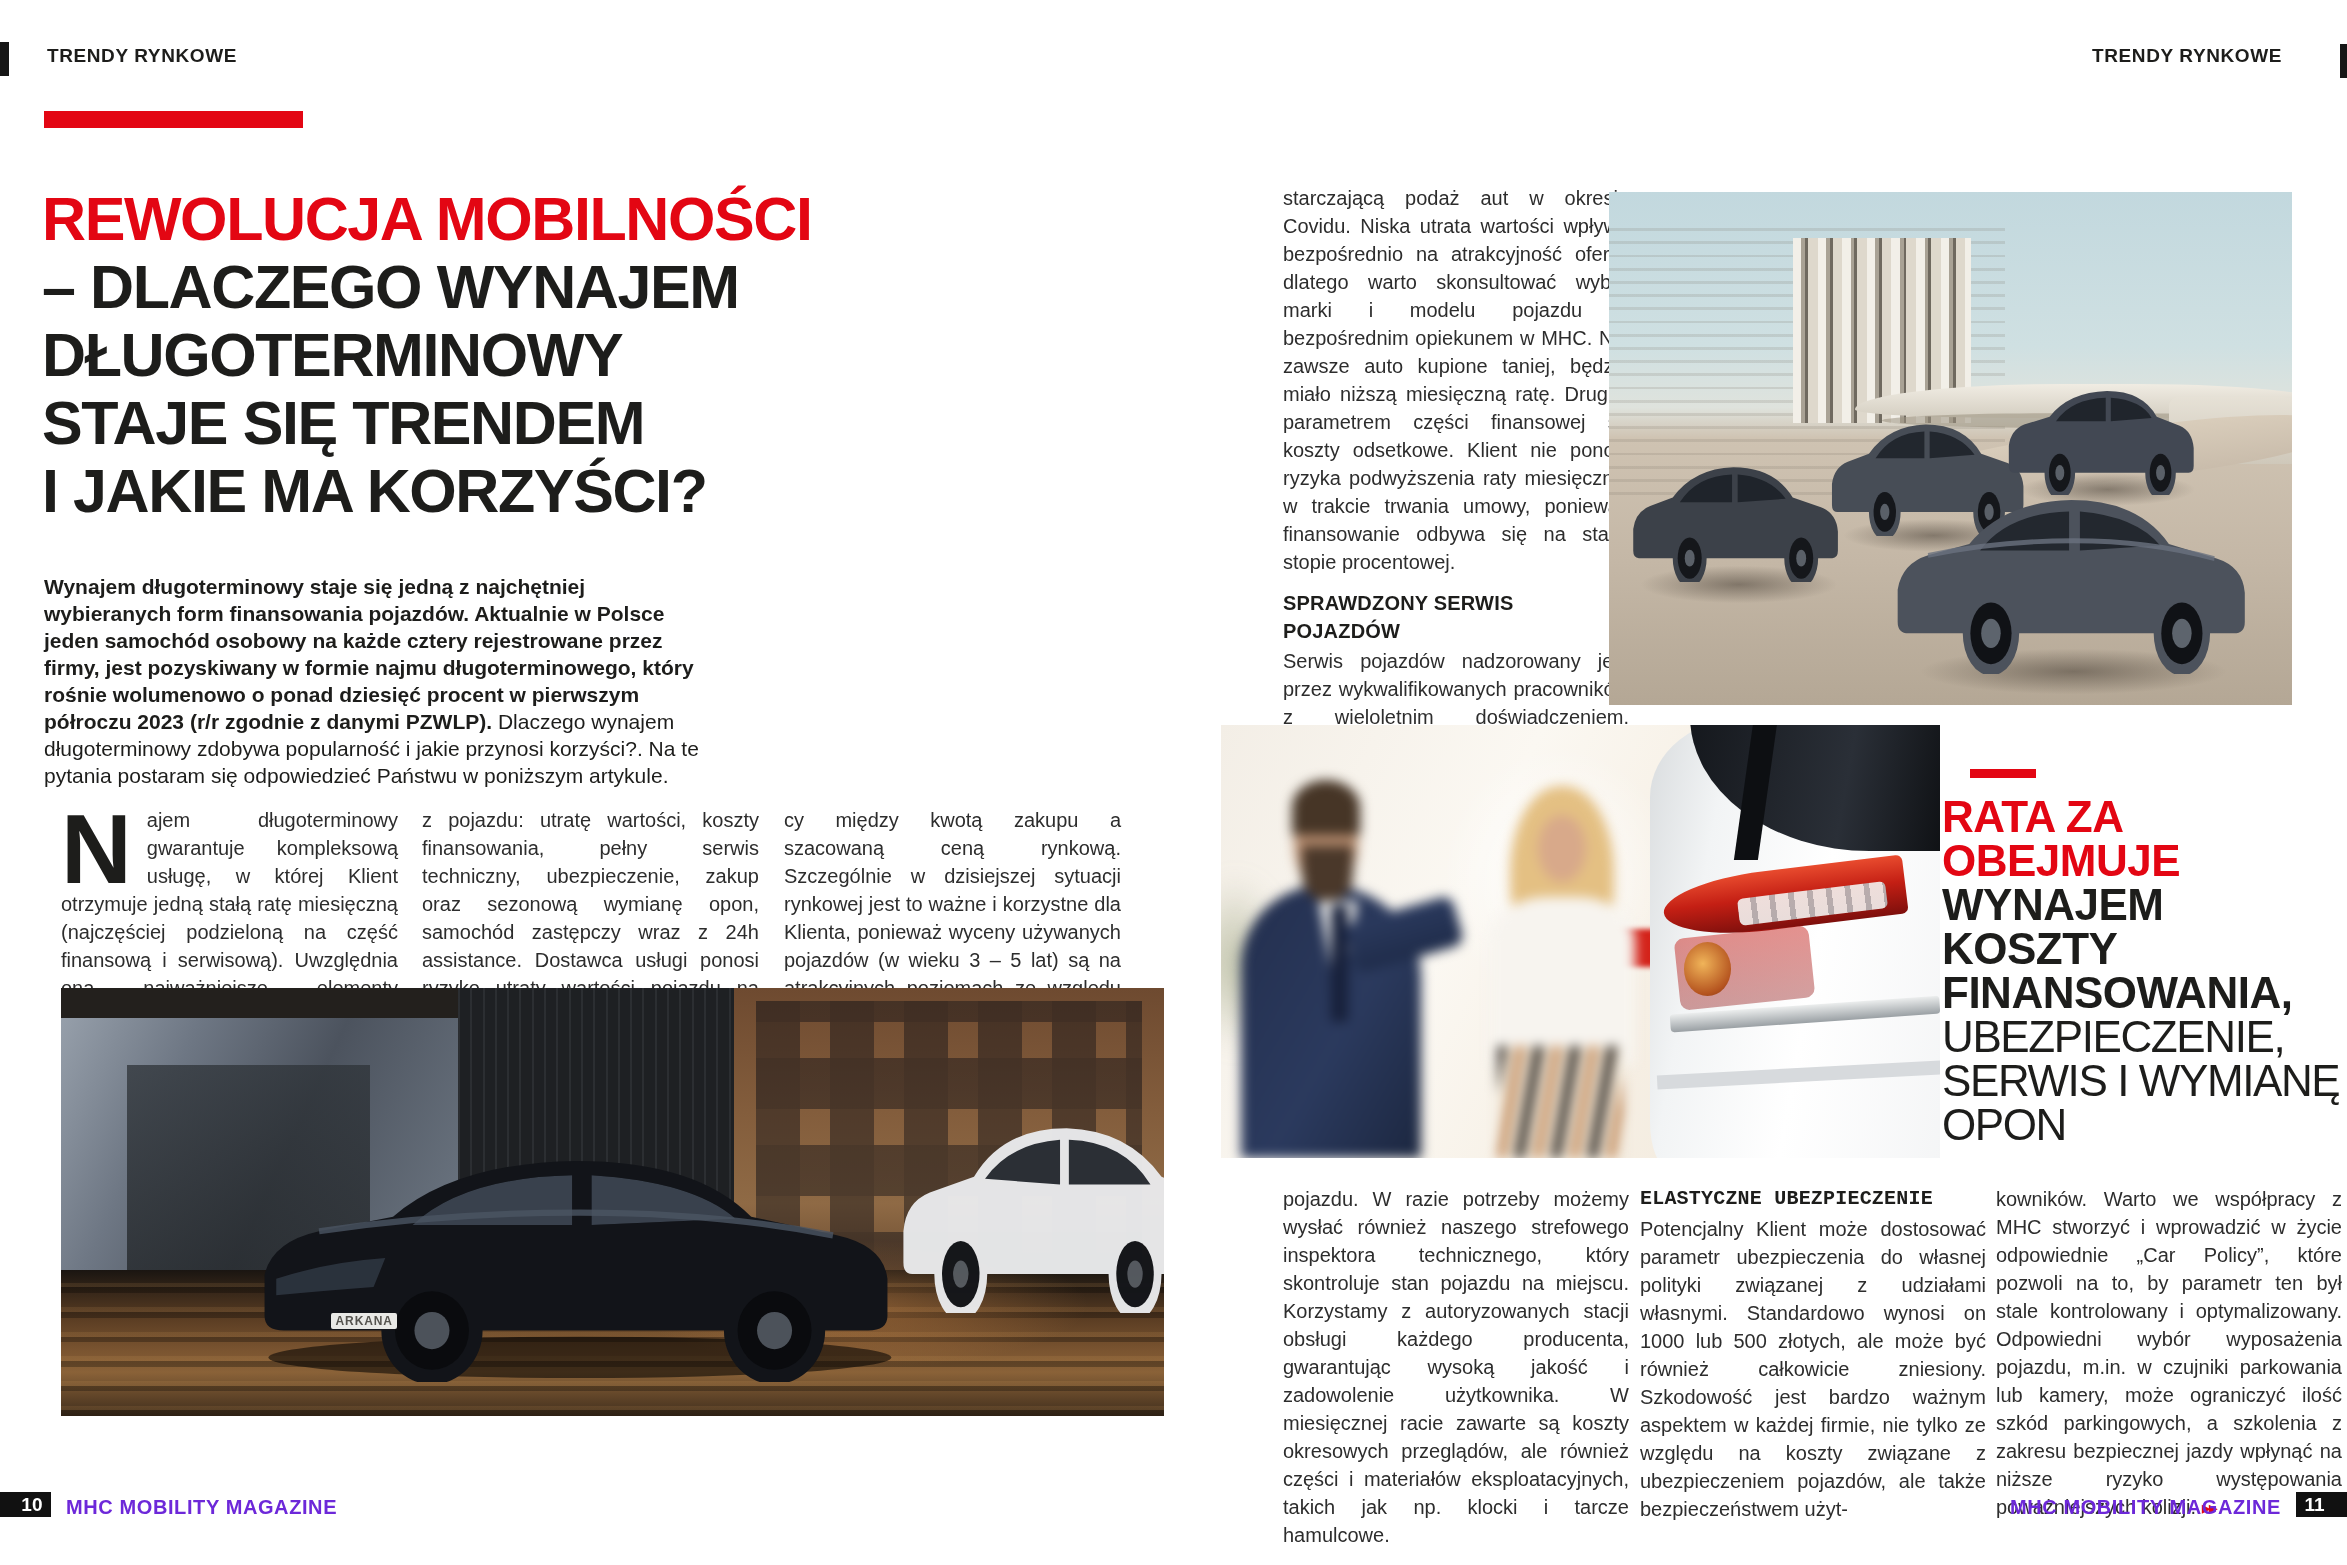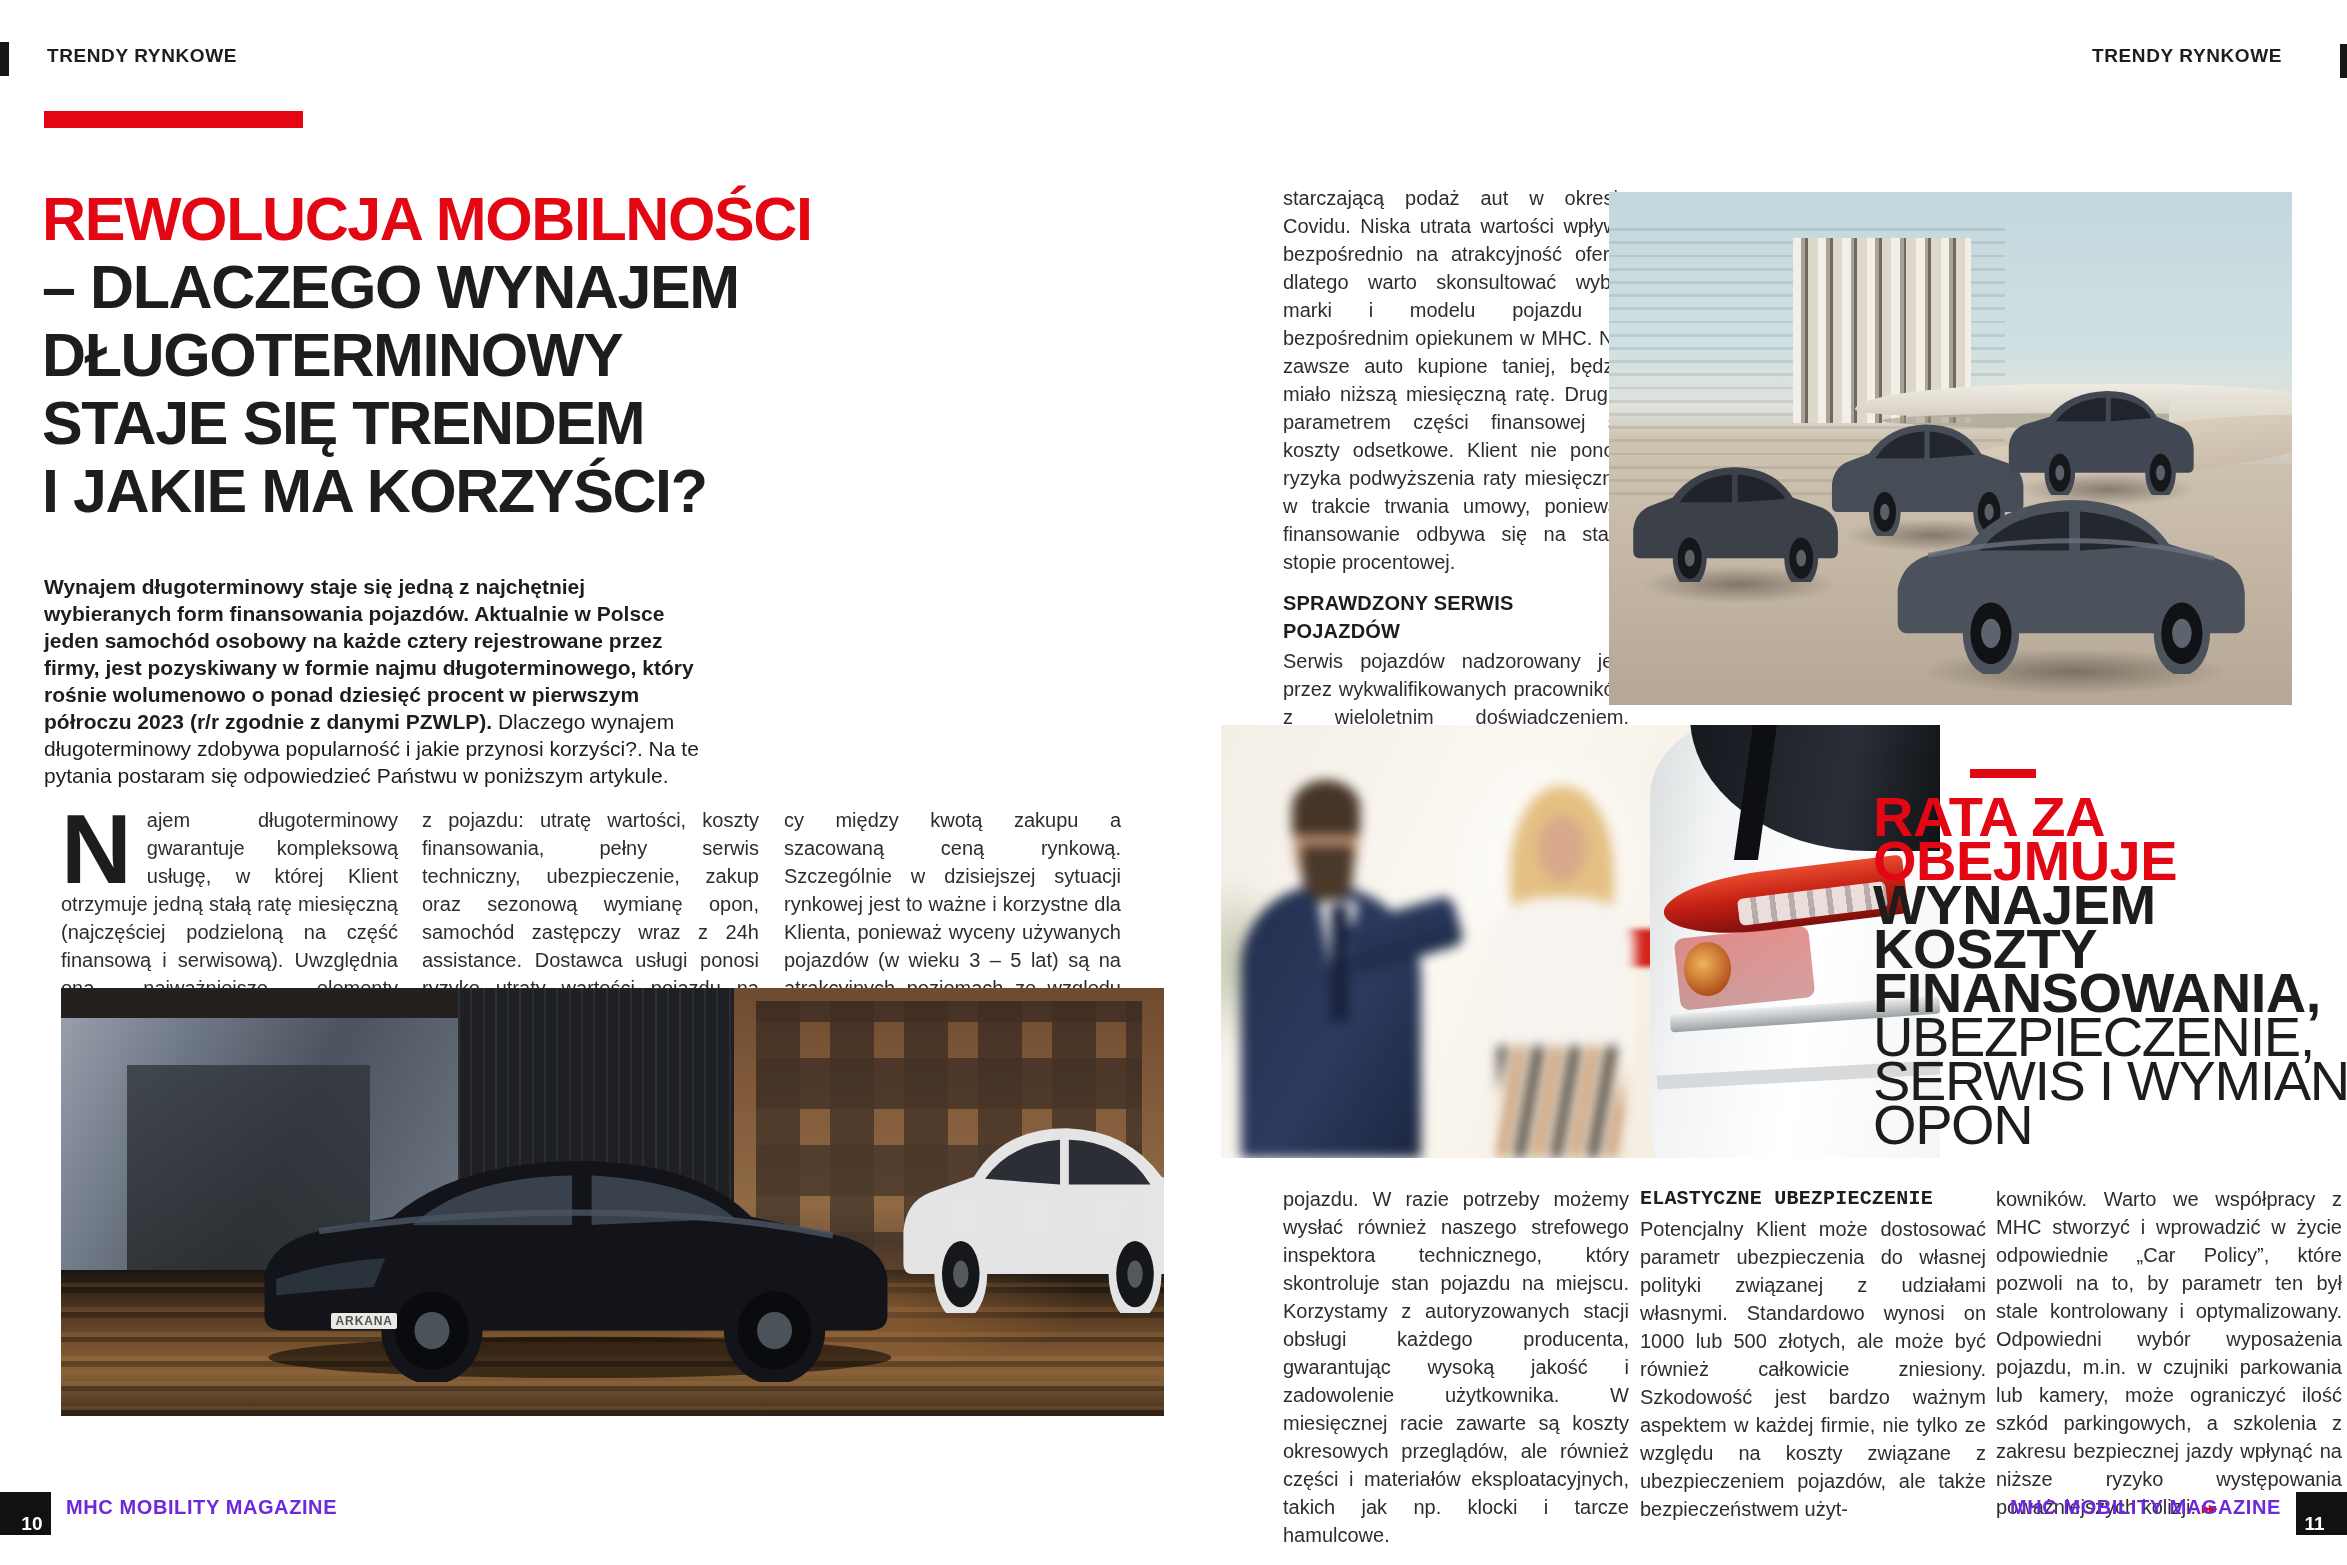--- a/index.html
+++ b/index.html
@@ -41,30 +41,30 @@
   .subhead{font-weight:700;color:#1d1d1b;text-align:left;letter-spacing:0.2px;}
   #rTop .subhead{margin:13.2px 0 1.9px 0;}
   #bCol1{left:1254px;top:1185px;}
   #bCol2{left:1611px;top:1185px;}
   #bCol3{left:1967px;top:1185px;}
   #bCol2 .subhead{margin:0 0 1.9px 0;font-family:Liberation Mono, monospace;}
   .cont-arrows{color:#e30613;font-size:18px;letter-spacing:-1.9px;}
 
   
   #miniRedBar{position:absolute;left:1970px;top:769px;width:66px;height:8.5px;background:#e30613;}
-  #sidebarHead{position:absolute;left:1873px;top:795px;width:379px;font-size:56px;line-height:44px;
+  #sidebarHead{position:absolute;left:1942px;top:795px;width:379px;font-size:44px;line-height:44px;
                font-weight:700;letter-spacing:-0.5px;}
   #sidebarHead .sl{display:block;white-space:nowrap;}
   #sidebarHead .sl:nth-child(1),#sidebarHead .sl:nth-child(2){color:#e30613;}
   #sidebarHead .sl:nth-child(6),#sidebarHead .sl:nth-child(7),#sidebarHead .sl:nth-child(8)
       {font-weight:400;letter-spacing:-1.4px;}
 
   
-  .pagenum-box{position:absolute;top:1492px;height:43px;background:#111;color:#fff;
-               font-size:19px;font-weight:700;display:flex;align-items:flex-end;}
+  .pagenum-box{position:absolute;top:1492px;height:25px;background:#111;color:#fff;
+               font-size:19px;font-weight:700;display:flex;align-items:center;}
   #numL{left:0;width:51px;justify-content:flex-end;padding-right:8.5px;box-sizing:border-box;}
   #numR{right:0;width:52px;justify-content:flex-start;padding-left:8.5px;box-sizing:border-box;}
   .footer-title{position:absolute;top:1496px;font-size:20px;font-weight:700;letter-spacing:0.6px;color:#6d28d9;}
   #footTitleL{left:66px;}
   #footTitleR{right:67px;}
 
   
   #photoStreet{position:absolute;left:61px;top:988px;width:1103px;height:428px;overflow:hidden;
                background:linear-gradient(180deg,#3d4452 0%,#343740 16%,#2c2a2b 34%,#241f1c 52%,#4a3category 0,#3a2b1d 66%,#241c14 100%);}
   .ps-glass{position:absolute;left:0;top:0;width:36%;height:76%;

